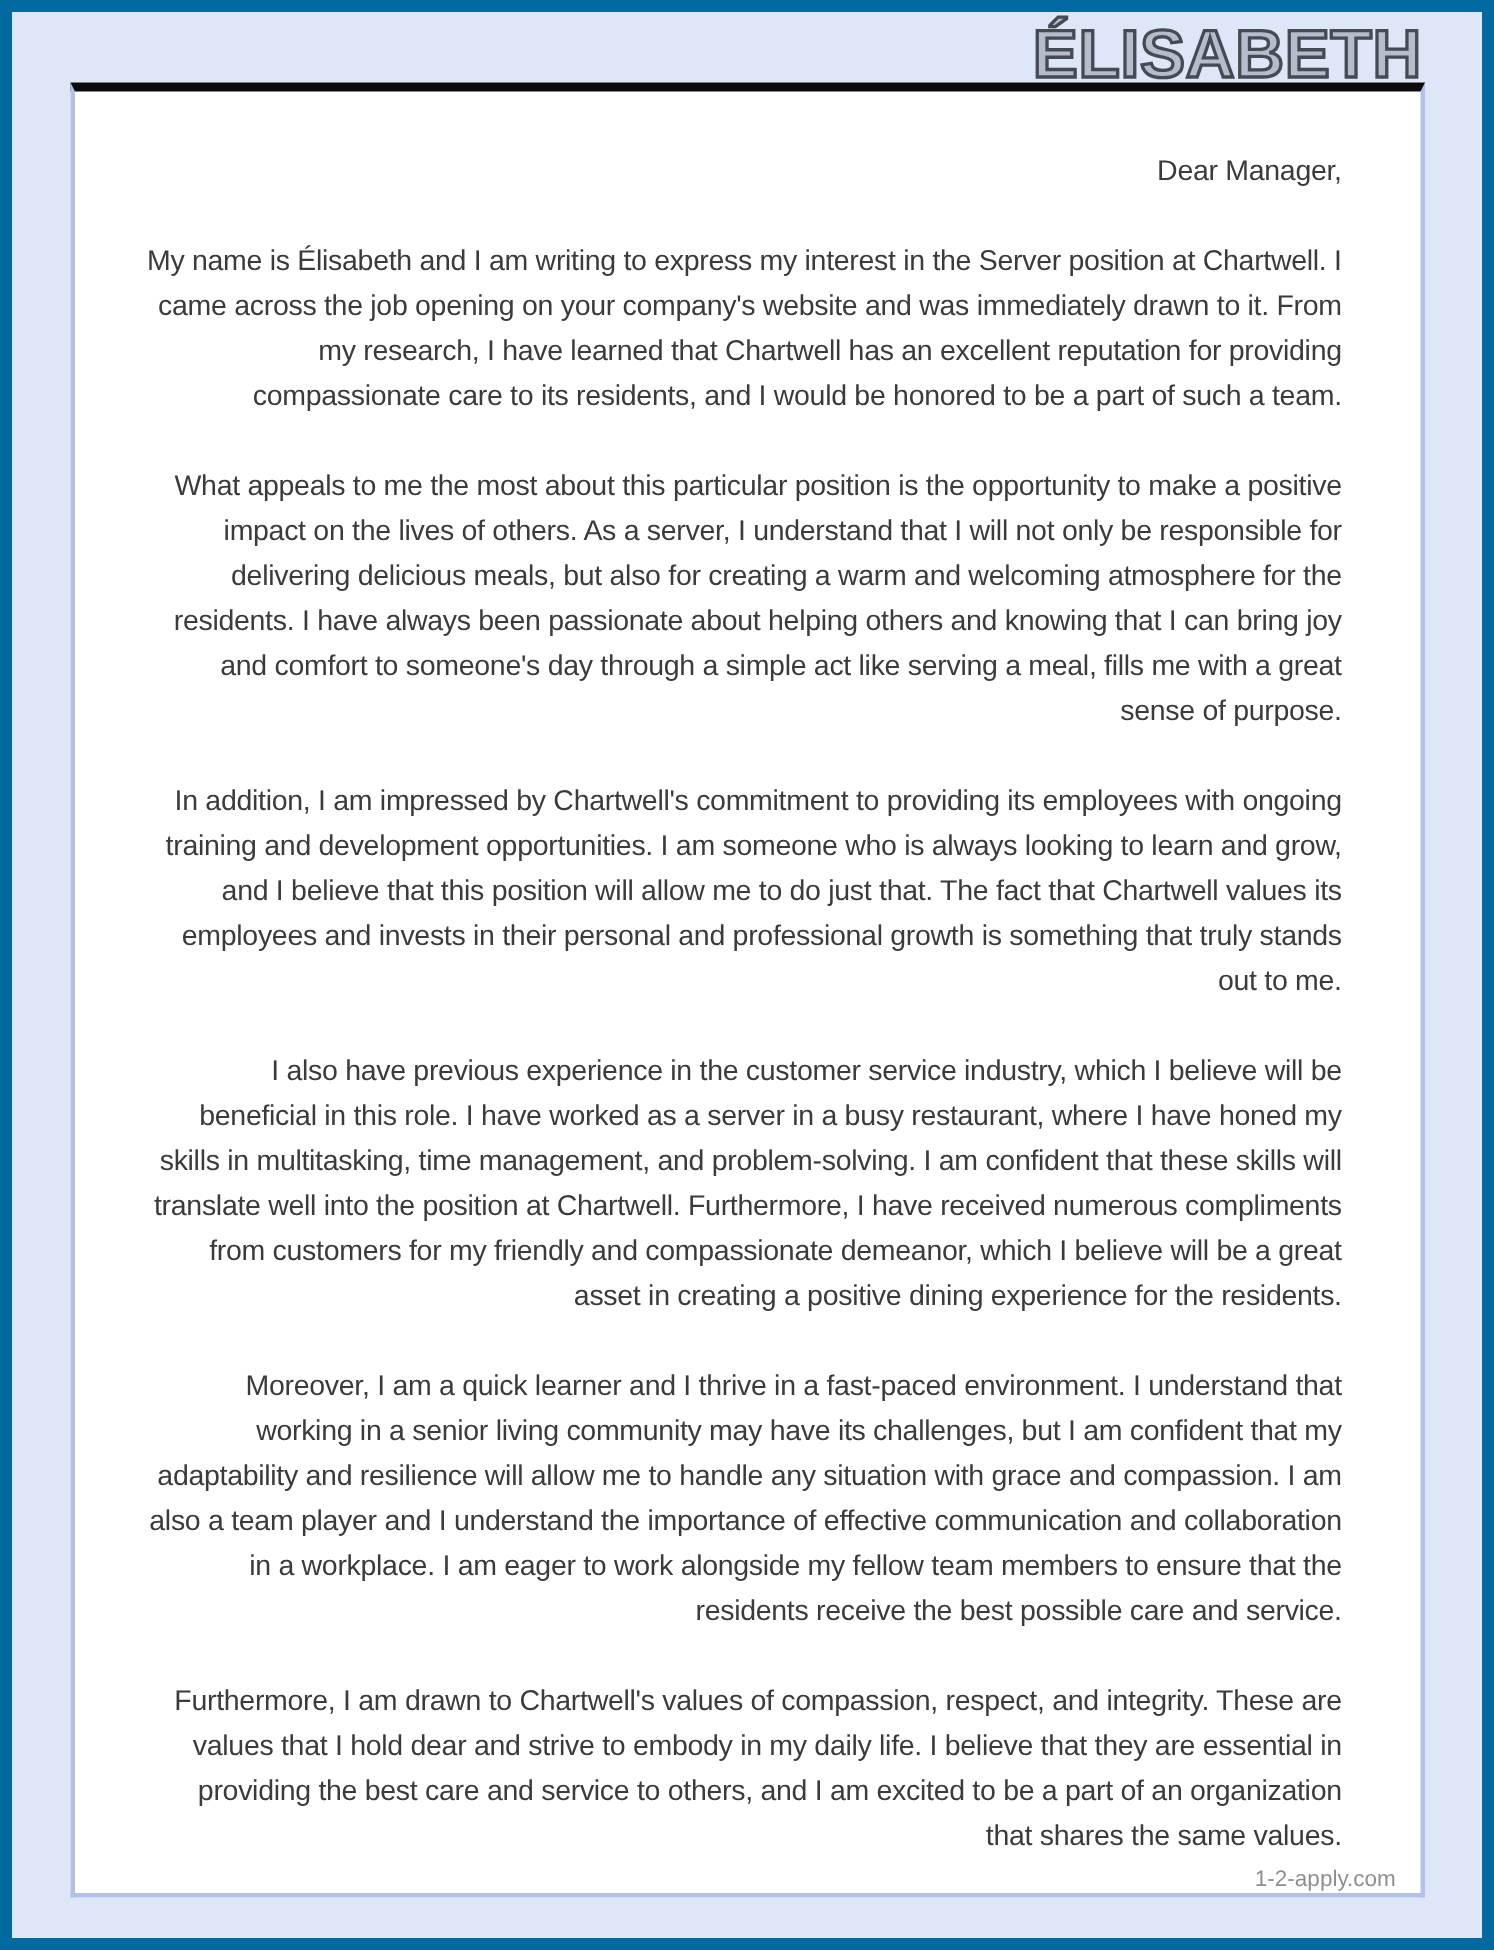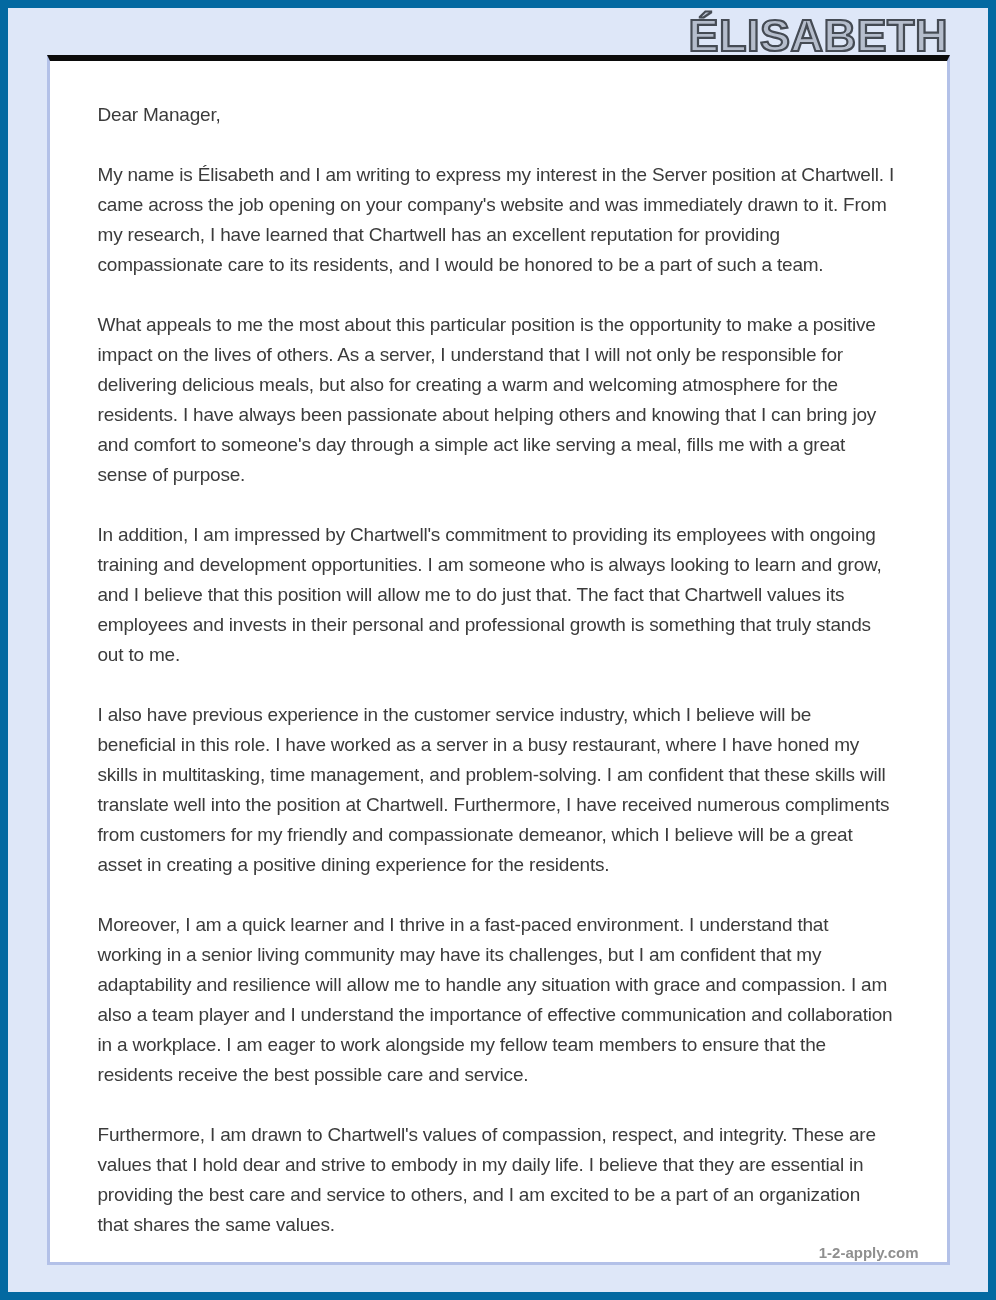--- a/index.html
+++ b/index.html
@@ -57,32 +57,32 @@
   .doc-inner {
     padding: 39px 52px 0 48px;
   }
   .doc p {
     margin: 0 0 30px 0;
     font-size: 19px;
     line-height: 30px;
     letter-spacing: -0.2px;
     color: #3b3b3b;
     font-weight: 400;
+    text-align: right;
   }
   .watermark {
     position: absolute;
-    right: 28px;
+    right: 16px;
     bottom: 1px;
     font-size: 15px;
     line-height: 17px;
     color: #8f8f8f;
     letter-spacing: 0;
     z-index: 3;
     white-space: nowrap;
-    font-weight: bold;
   }
 </style>
 </head>
 <body>
 
 <div class="frame">
 
   <div class="page-title">ÉLISABETH</div>
 
   <div class="doc">

